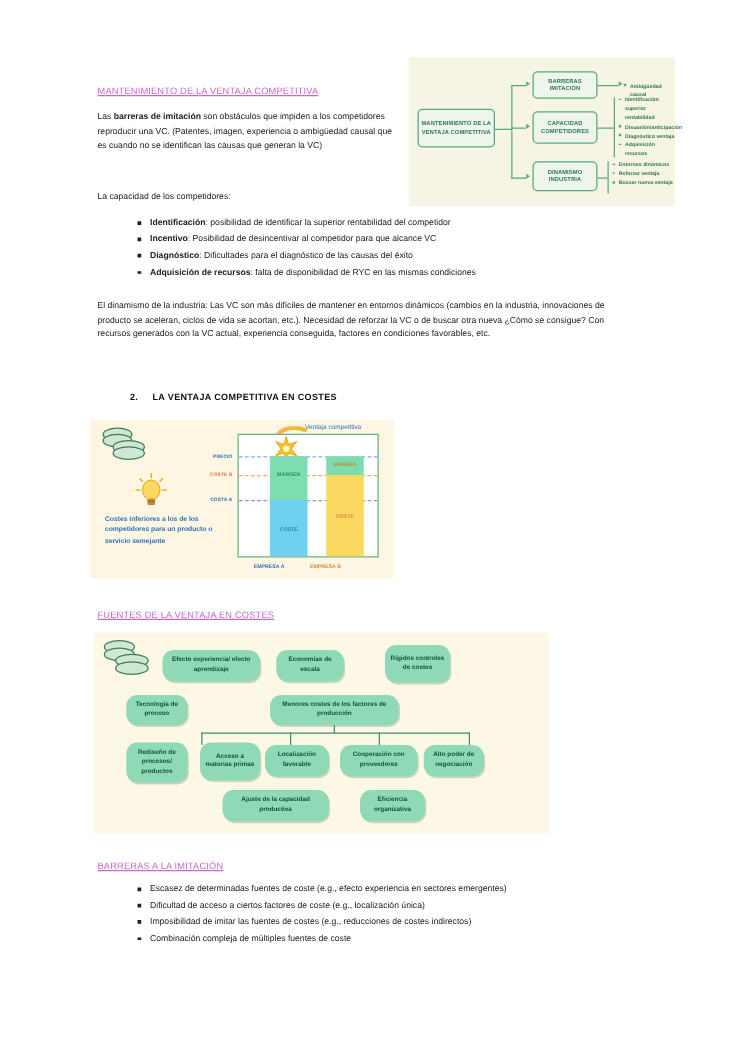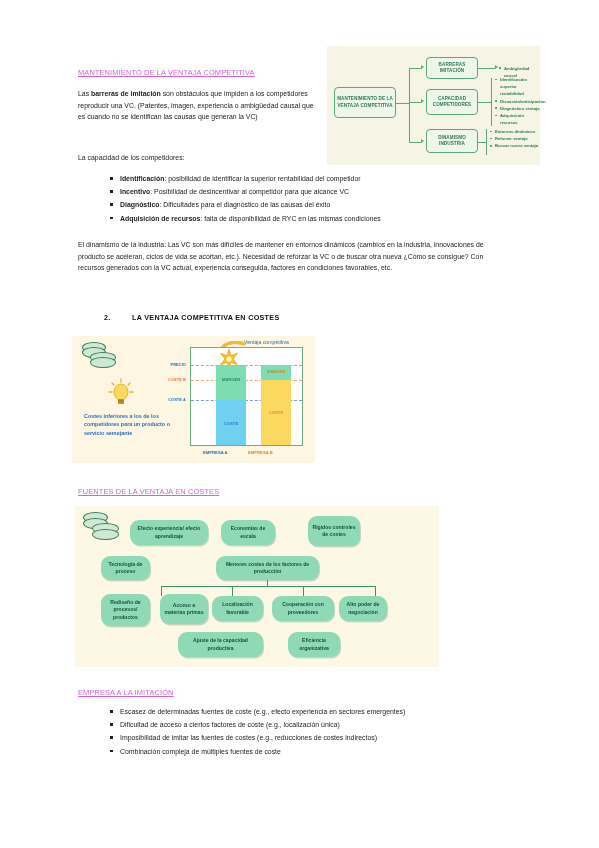--- a/index.html
+++ b/index.html
@@ -83,21 +83,21 @@
   <ul class="blist" style="left:106px;top:172px;width:400px;">
     <li><b>Identificación</b><span>: posibilidad de identificar la superior rentabilidad del competidor</span></li>
     <li><b>Incentivo</b><span>: Posibilidad de desincentivar al competidor para que alcance VC</span></li>
     <li><b>Diagnóstico</b><span>: Dificultades para el diagnóstico de las causas del éxito</span></li>
     <li><b>Adquisición de recursos</b><span>: falta de disponibilidad de RYC en las mismas condiciones</span></li>
   </ul>
 
   <div class="para" style="left:78px;top:239px;width:424px;">El dinamismo de la industria: Las VC son más difíciles de mantener en entornos dinámicos (cambios en la industria, innovaciones de producto se aceleran, ciclos de vida se acortan, etc.). Necesidad de reforzar la VC o de buscar otra nueva ¿Cómo se consigue? Con recursos generados con la VC actual, experiencia conseguida, factores en condiciones favorables, etc.</div>
 
   <div class="secnum" style="left:104px;top:313px;">2.</div>
-  <div class="secnum" style="left:132px;top:313px;">LA VENTAJA COMPETITIVA EN COSTES</div>
+  <div class="secnum" style="left:122px;top:313px;">LA VENTAJA COMPETITIVA EN COSTES</div>
 
   <div class="fig1">
 
     <div class="f1ln" style="left:69px;top:56.5px;width:13px;height:1.1px;"></div>
     <div class="f1ln" style="left:82px;top:21.5px;width:1.1px;height:75px;"></div>
     <div class="f1ln" style="left:82px;top:21.5px;width:12px;height:1.1px;"></div>
     <div class="f1ln" style="left:82px;top:55.5px;width:12px;height:1.1px;"></div>
     <div class="f1ln" style="left:82px;top:95.5px;width:12px;height:1.1px;"></div>
     <div class="f1arrow" style="left:94px;top:19.4px;"></div>
     <div class="f1arrow" style="left:94px;top:53.4px;"></div>
@@ -225,21 +225,21 @@
     <div class="gbox" style="left:26px;top:88px;width:49px;height:32px;">Rediseño de procesos/ productos</div>
     <div class="gbox" style="left:85px;top:88px;width:48px;height:30px;">Acceso a materias primas</div>
     <div class="gbox" style="left:137px;top:90px;width:51px;height:25px;">Localización favorable</div>
     <div class="gbox" style="left:197px;top:90px;width:62px;height:25px;">Cooperación con proveedores</div>
     <div class="gbox" style="left:264px;top:90px;width:48px;height:25px;">Alto poder de negociación</div>
 
     <div class="gbox" style="left:103px;top:126px;width:85px;height:25px;">Ajuste de la capacidad productiva</div>
     <div class="gbox" style="left:213px;top:126px;width:52px;height:25px;">Eficiencia organizativa</div>
   </div>
 
-  <div class="heading" style="left:78px;top:688px;">EMPRESA A LA IMITACIÓN</div>
+  <div class="heading" style="left:78px;top:688px;">BARRERAS A LA IMITACIÓN</div>
 
   <ul class="blist" style="left:106px;top:705px;width:420px;">
     <li>Escasez de determinadas fuentes de coste (e.g., efecto experiencia en sectores emergentes)</li>
     <li>Dificultad de acceso a ciertos factores de coste (e.g., localización única)</li>
     <li>Imposibilidad de imitar las fuentes de costes (e.g., reducciones de costes indirectos)</li>
     <li>Combinación compleja de múltiples fuentes de coste</li>
   </ul>
 
 </div>
 

